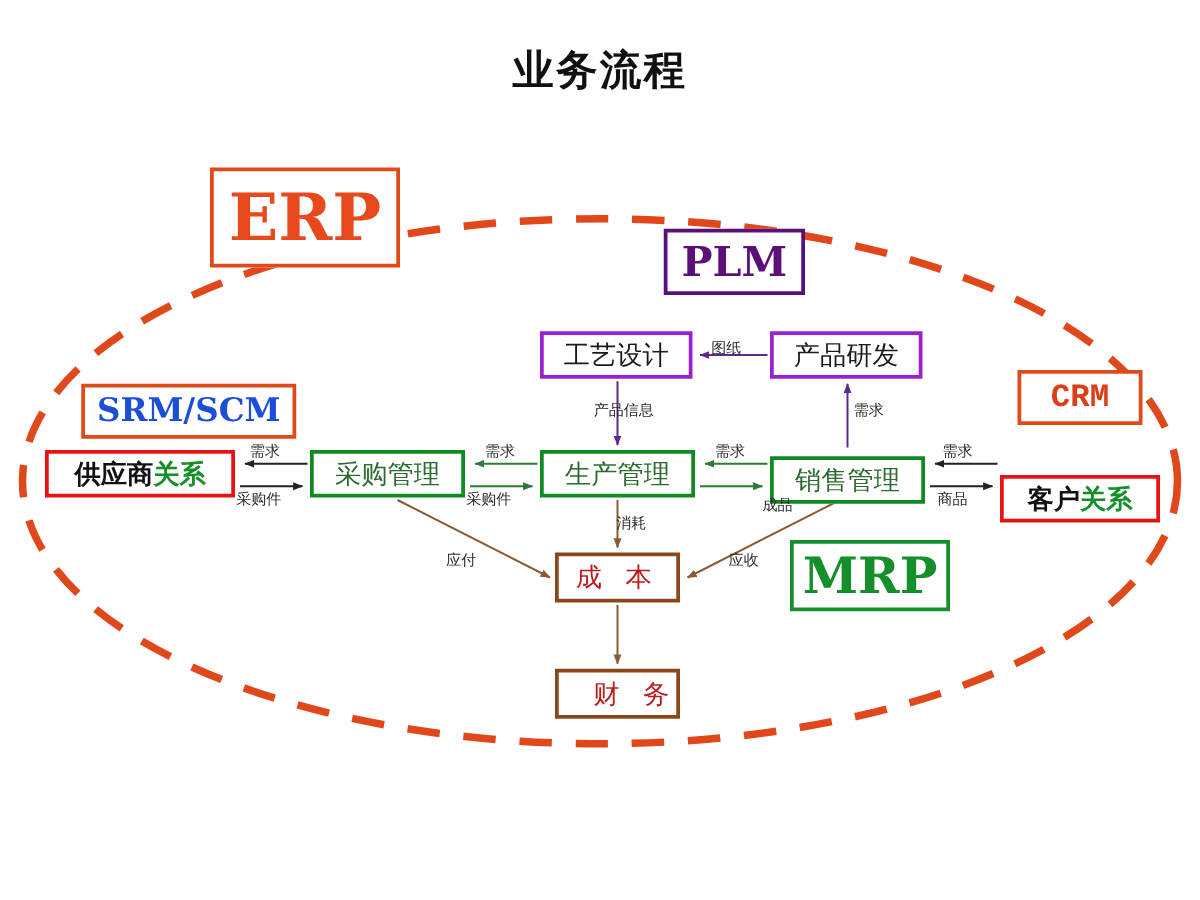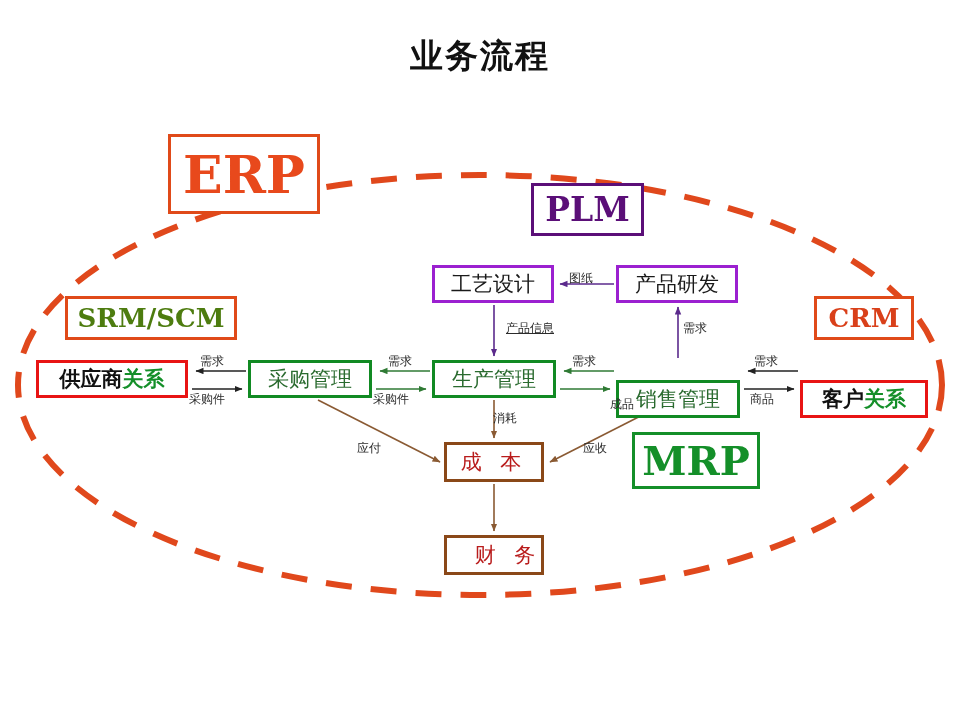--- a/index.html
+++ b/index.html
@@ -58,31 +58,32 @@
     color: #e8491c;
     font-size: 52px;
   }
   .acr-plm {
     left: 531px; top: 183px; width: 113px; height: 53px;
     border: 3px solid #5b0f78;
     color: #5b0f78;
     font-size: 33px;
   }
   .acr-srm {
-    left: 65px; top: 296px; width: 172px; height: 44px;
+    left: 65px; top: 307px; width: 172px; height: 44px;
     border: 3px solid #e04a19;
-    color: #4d7c0f;
+    color: #1d4ed8;
     font-size: 26px;
     text-align: right;
   }
   .acr-crm {
     left: 814px; top: 296px; width: 100px; height: 44px;
     border: 3px solid #e04a19;
     color: #d9401a;
     font-size: 26px;
+    font-family: Liberation Mono, monospace;
   }
   .acr-mrp {
     left: 632px; top: 432px; width: 128px; height: 57px;
     border: 3px solid #148f29;
     color: #148f29;
     font-size: 40px;
   }
 
   
   .cjk {
@@ -105,21 +106,21 @@
   }
   .box-brown {
     border: 3px solid #8a4818;
     color: #b91c1c;
     letter-spacing: 6px;
   }
 
   .n-supplier  { left: 36px;  top: 360px; width: 152px; height: 38px; }
   .n-purchase  { left: 248px; top: 360px; width: 124px; height: 38px; }
   .n-product   { left: 432px; top: 360px; width: 124px; height: 38px; }
-  .n-sales     { left: 616px; top: 380px; width: 124px; height: 38px; }
+  .n-sales     { left: 616px; top: 365px; width: 124px; height: 38px; }
   .n-customer  { left: 800px; top: 380px; width: 128px; height: 38px; }
   .n-craft     { left: 432px; top: 265px; width: 122px; height: 38px; }
   .n-rnd       { left: 616px; top: 265px; width: 122px; height: 38px; }
   .n-cost      { left: 444px; top: 442px; width: 100px; height: 40px; }
   .n-finance   { left: 444px; top: 535px; width: 100px; height: 40px; padding-left: 28px; }
 
   
   .elabel {
     position: absolute;
     font-family: "DejaVu Sans", "Liberation Sans", sans-serif;
@@ -249,21 +250,21 @@
   <div class="elabel" style="left:373px; top:391px;">采购件</div>
 
   <div class="elabel" style="left:572px; top:353px;">需求</div>
   <div class="elabel" style="left:566px; top:396px;margin-left:44px;">成品</div>
 
   <div class="elabel" style="left:754px; top:353px;">需求</div>
   <div class="elabel" style="left:750px; top:391px;">商品</div>
 
   <div class="elabel" style="left:569px; top:270px;">图纸</div>
 
-  <div class="elabel" style="left:506px; top:320px;text-decoration:underline;">产品信息</div>
+  <div class="elabel" style="left:475px; top:320px;">产品信息</div>
   <div class="elabel" style="left:683px; top:320px;">需求</div>
 
   <div class="elabel" style="left:357px; top:440px;">应付</div>
   <div class="elabel" style="left:493px; top:410px;">消耗</div>
   <div class="elabel" style="left:583px; top:440px;">应收</div>
 
 
 </div>
 
 </body></html>

